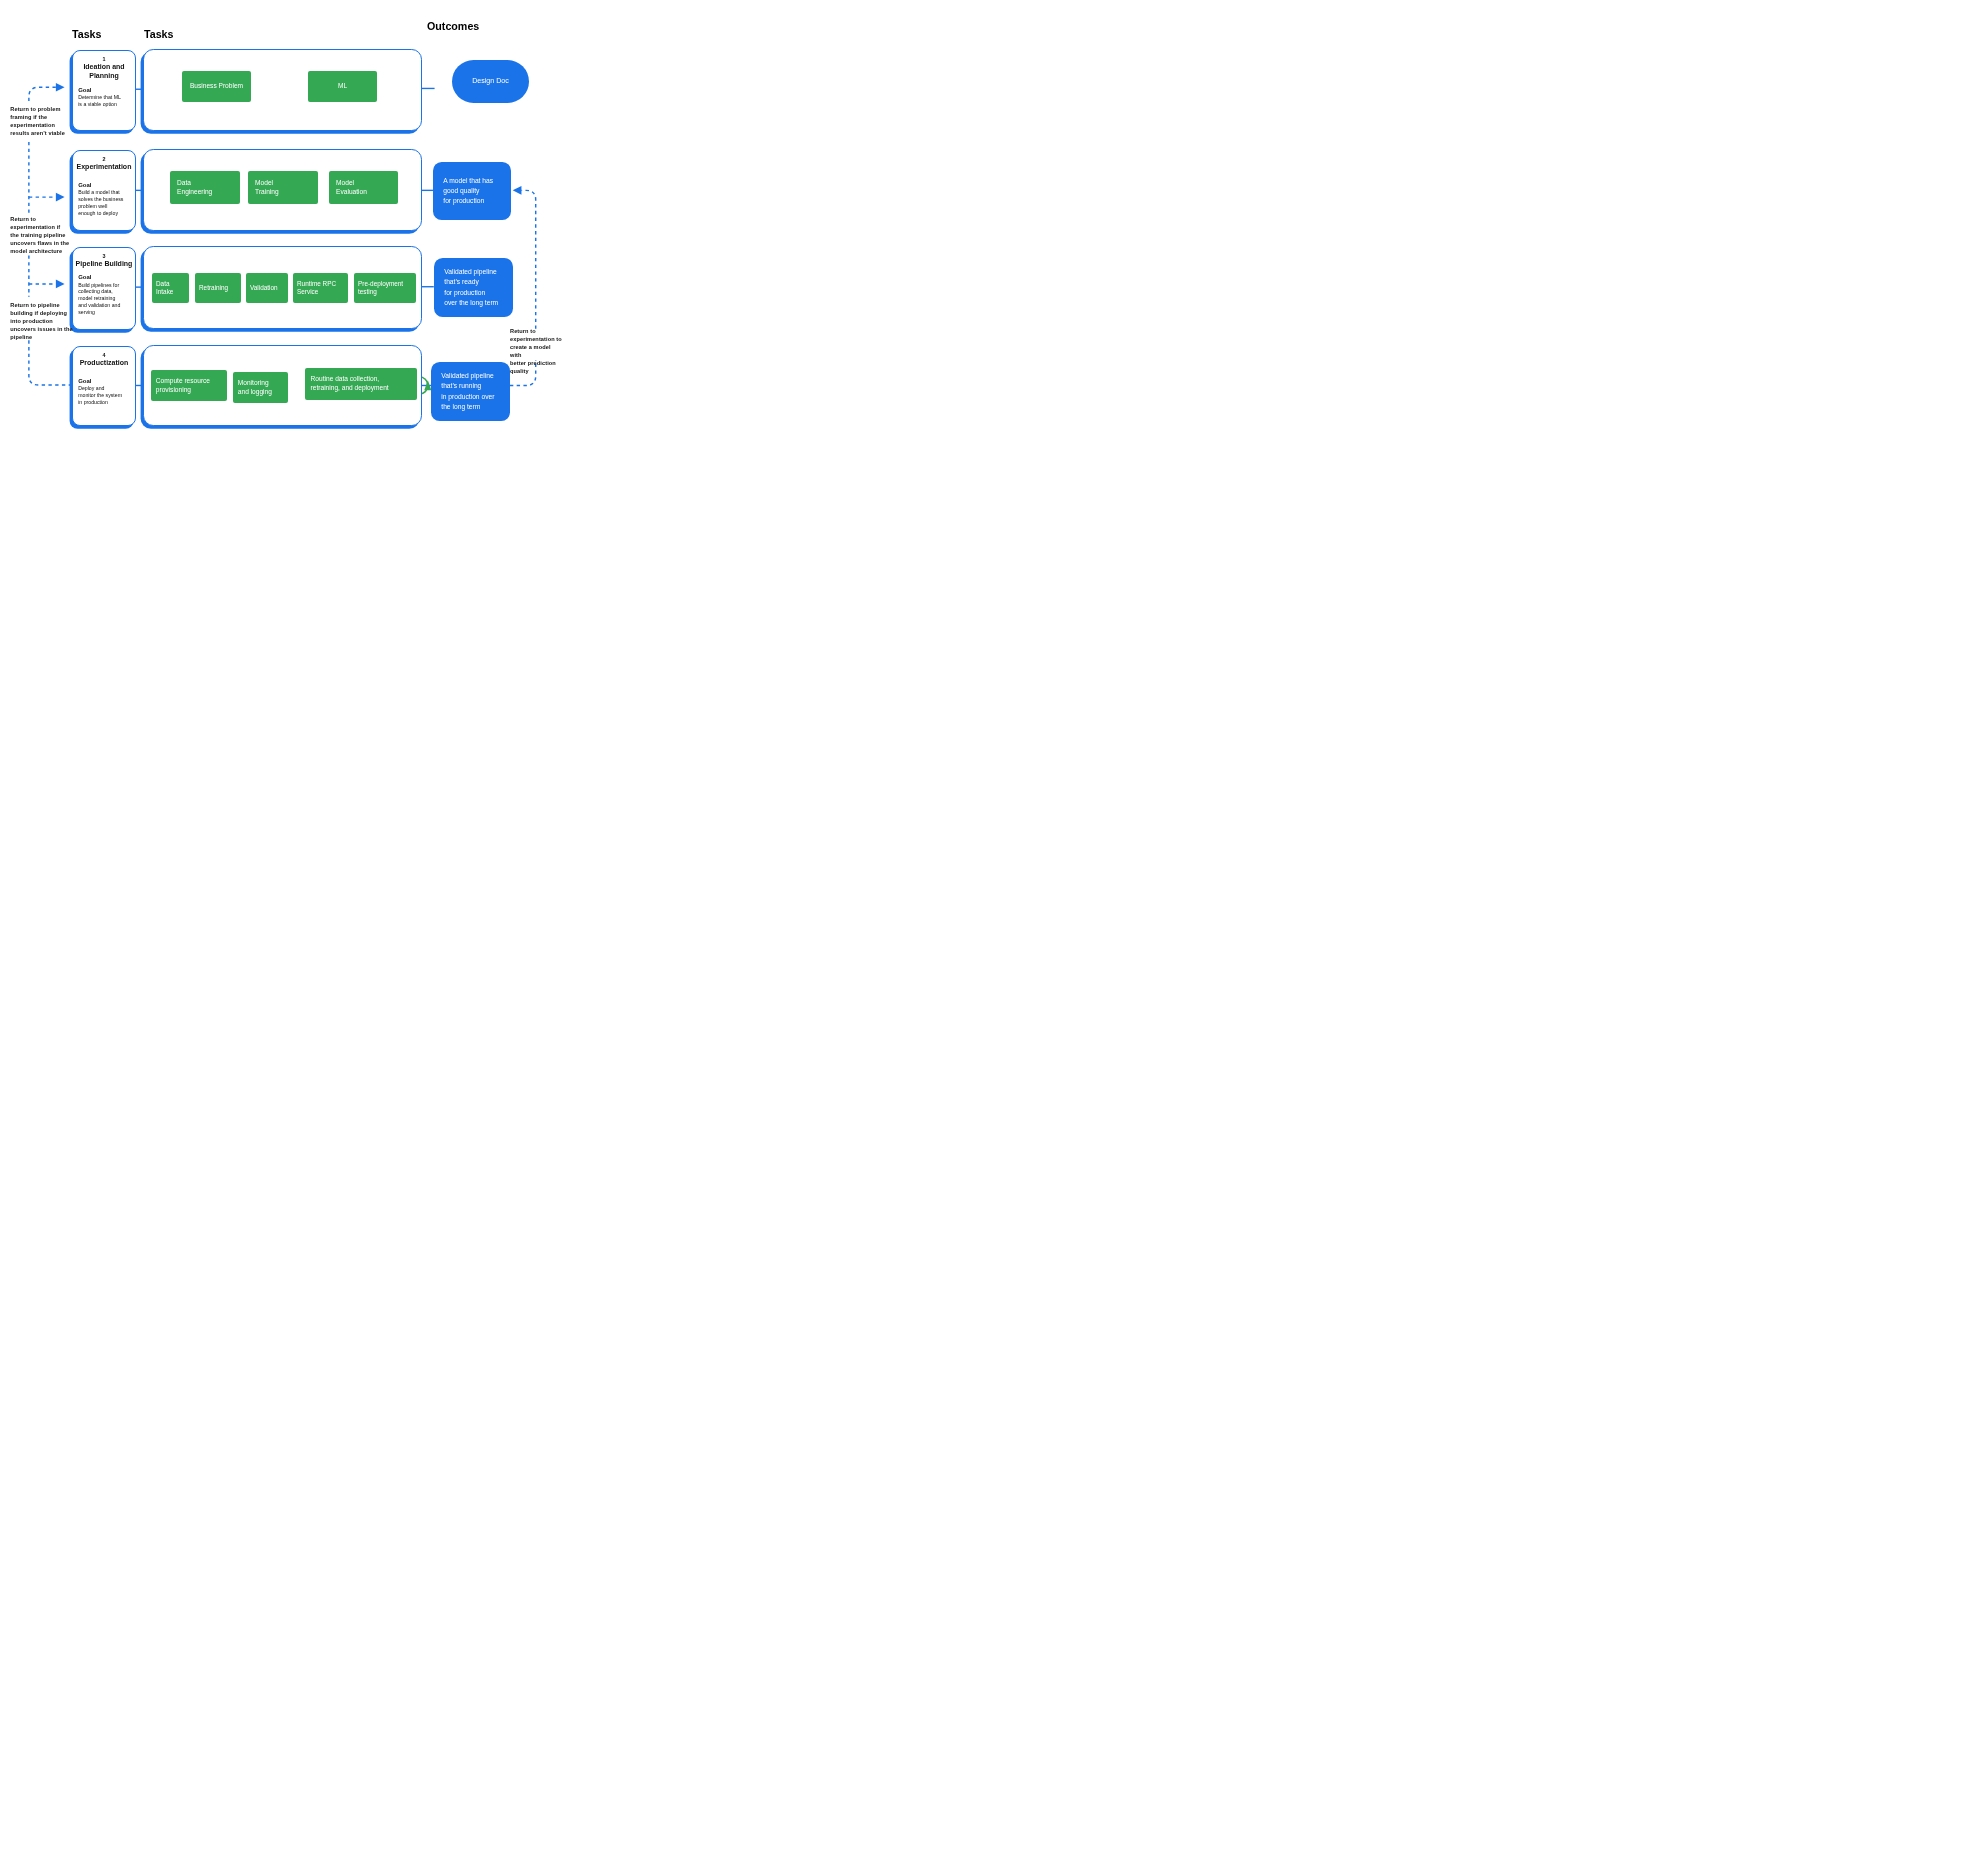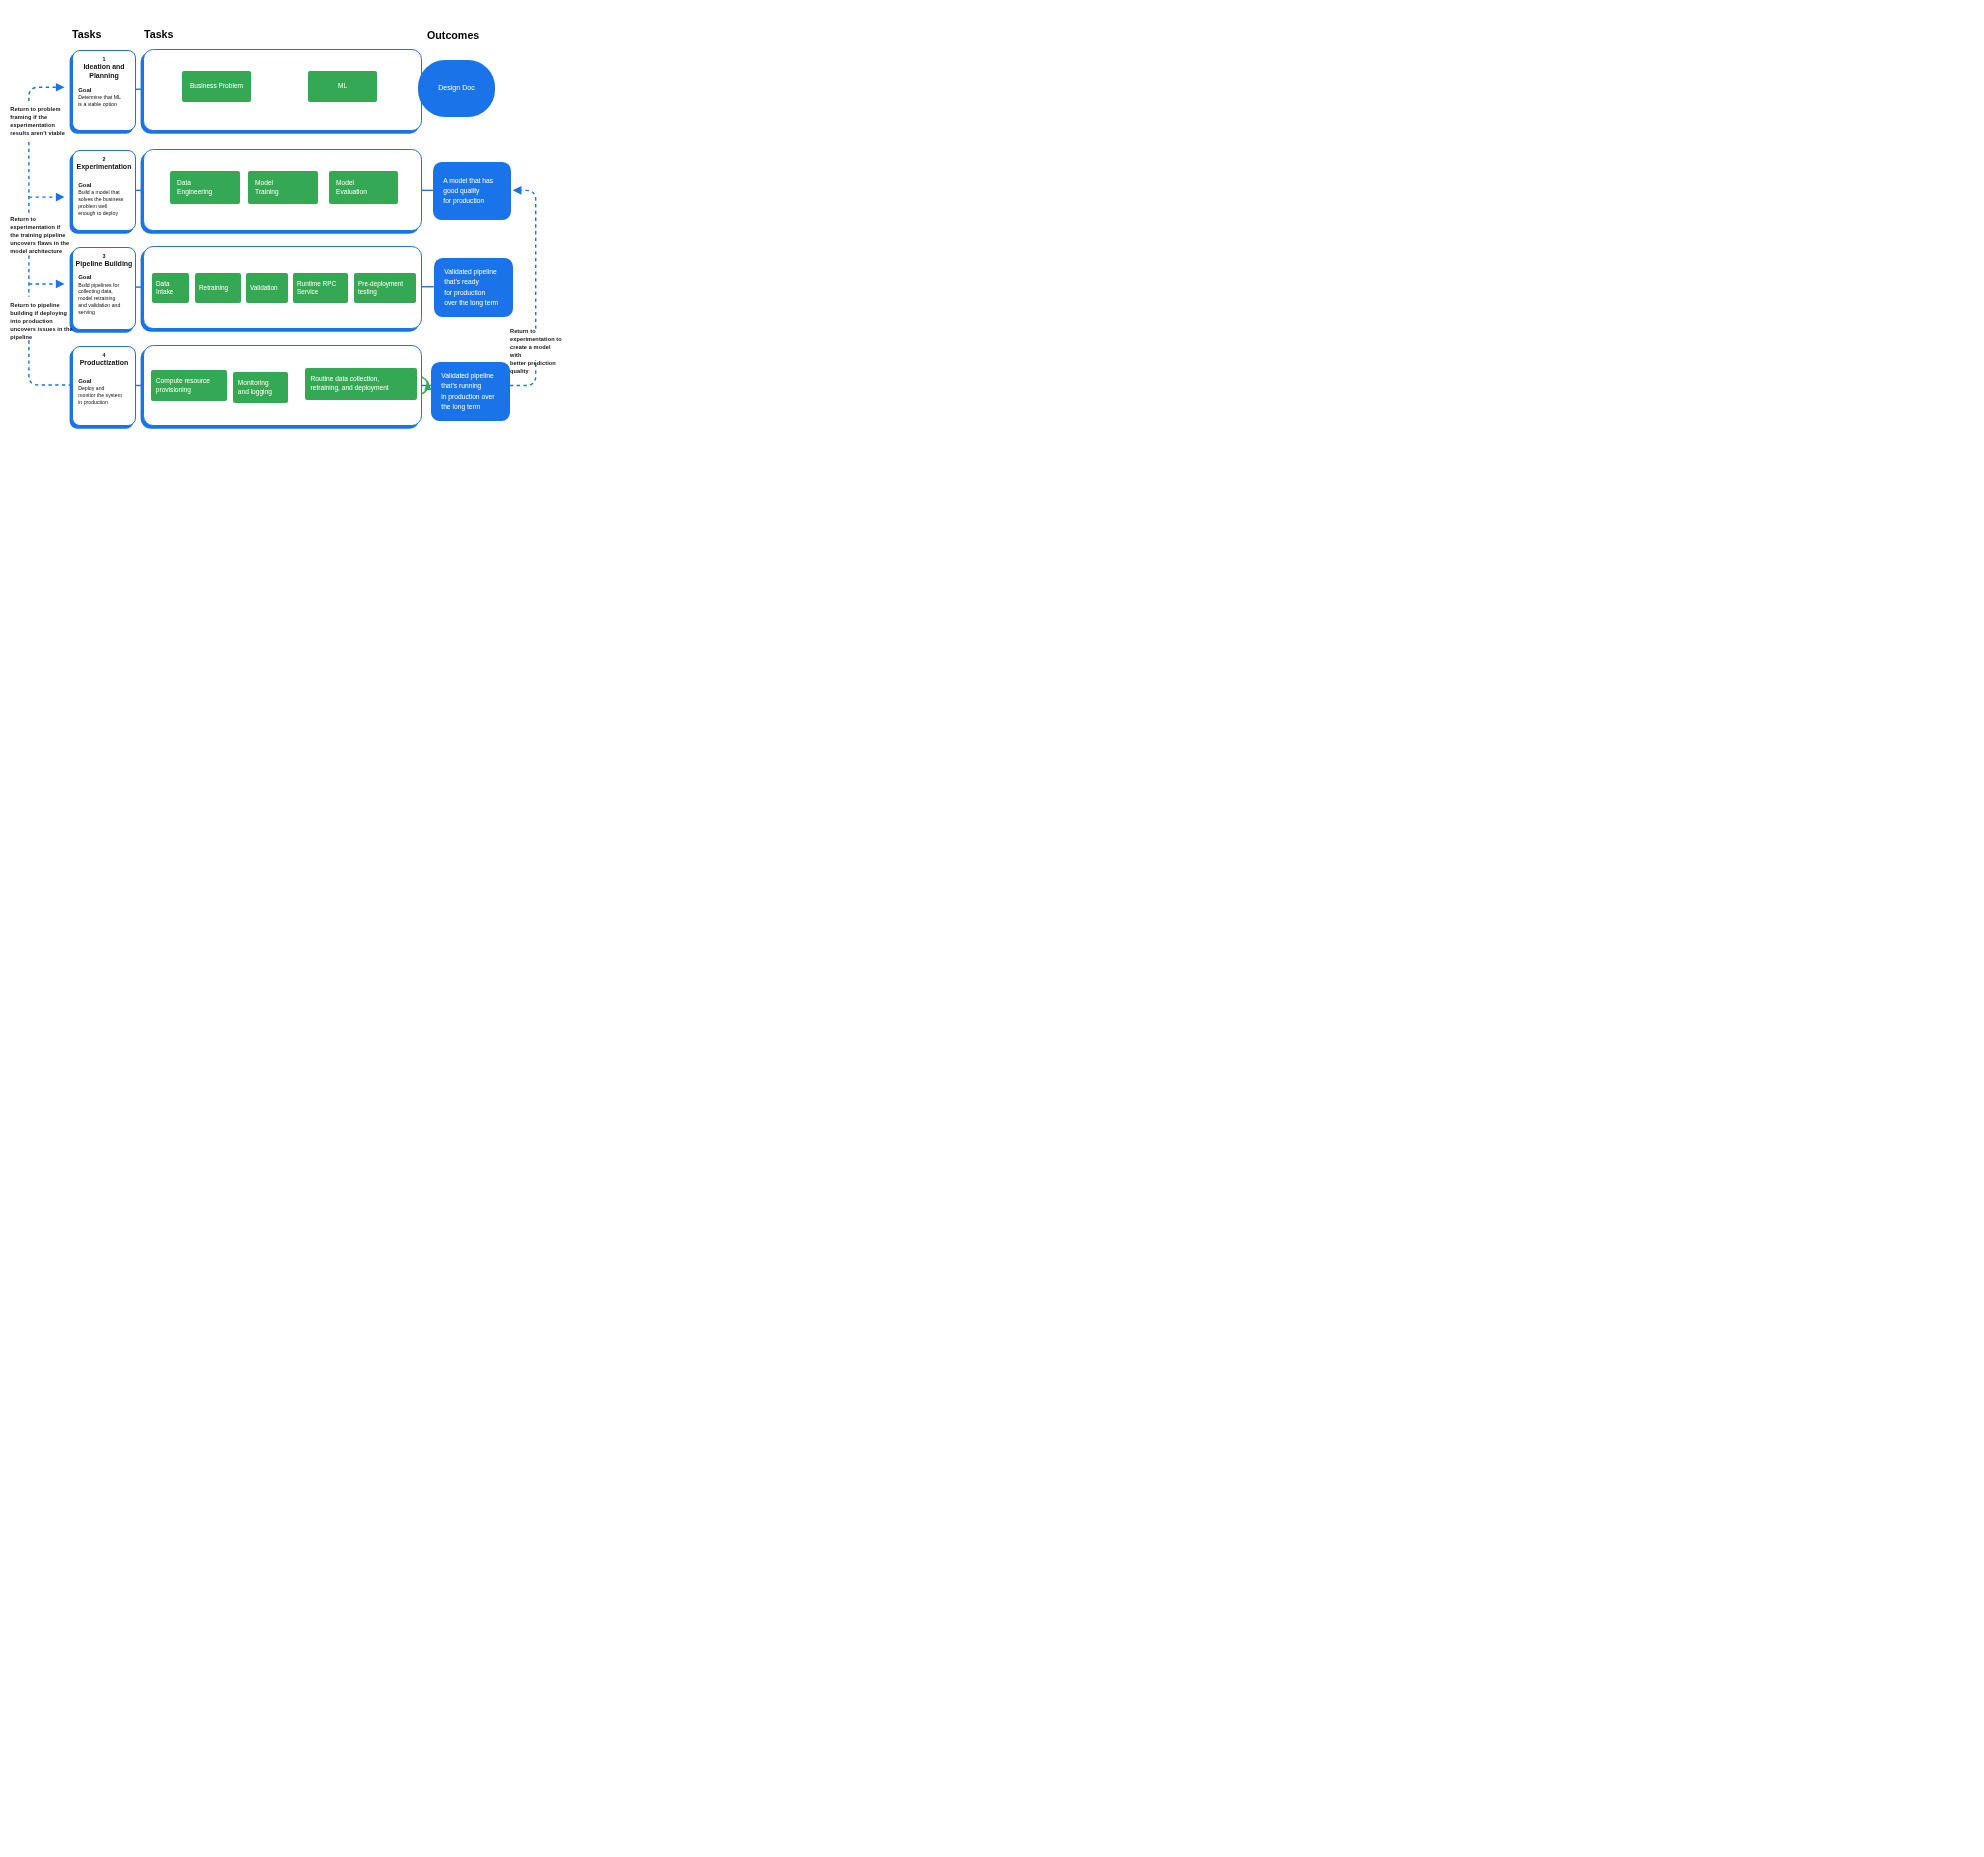--- a/index.html
+++ b/index.html
@@ -46,21 +46,21 @@
   }
   svg.overlay{position:absolute;left:0;top:0;pointer-events:none;}
 </style>
 </head>
 <body>
 
 <div class="canvas">
 
   <div class="hdr" style="left:72px;top:28px;">Tasks</div>
   <div class="hdr" style="left:144px;top:28px;">Tasks</div>
-  <div class="hdr" style="left:427px;top:29px;text-align:center;">Outcomes</div>
+  <div class="hdr" style="left:427px;top:20px;text-align:center;">Outcomes</div>
 
   <svg class="overlay" width="563" height="464" viewBox="0 0 1418 1170">
 
     <g stroke="#1a73e8" stroke-width="3.6" fill="none" stroke-dasharray="8.5 8.5">
       <path d="M140,220 H97 Q72,220 72,244 V262"></path>
       <path d="M72,358 V538"></path>
       <path d="M72,497 H140"></path>
       <path d="M72,644 V748"></path>
       <path d="M72,716 H140"></path>
       <path d="M72,858 V947 Q72,971 96,971 H178"></path>
@@ -183,21 +183,21 @@
   <div class="tbox small" style="left:354px;top:273px;width:62px;height:30px;">Pre-deployment
 testing</div>
 
   <div class="tbox" style="left:151px;top:370px;width:76px;height:31px;padding-left:4.8px;">Compute  resource
 provisioning</div>
   <div class="tbox" style="left:233px;top:372px;width:55px;height:31px;padding-left:4.8px;">Monitoring
 and logging</div>
   <div class="tbox" style="left:305px;top:368px;width:112px;height:32px;padding-left:5.6px;">Routine data collection,
 retraining, and deployment</div>
 
-  <div class="outcome center" style="left:418px;top:60px;width:77px;height:57px;border-radius:27px;">Design Doc</div>
+  <div class="outcome center" style="left:452px;top:60px;width:77px;height:43px;border-radius:27px;">Design Doc</div>
   <div class="outcome" style="left:433px;top:162px;width:78px;height:58px;">A model that has
 good quality
 for production</div>
   <div class="outcome" style="left:434px;top:258px;width:79px;height:59px;">Validated pipeline
 that’s ready
 for production
 over the long term</div>
   <div class="outcome" style="left:431px;top:362px;width:79px;height:59px;">Validated pipeline
 that’s running
 in production over

